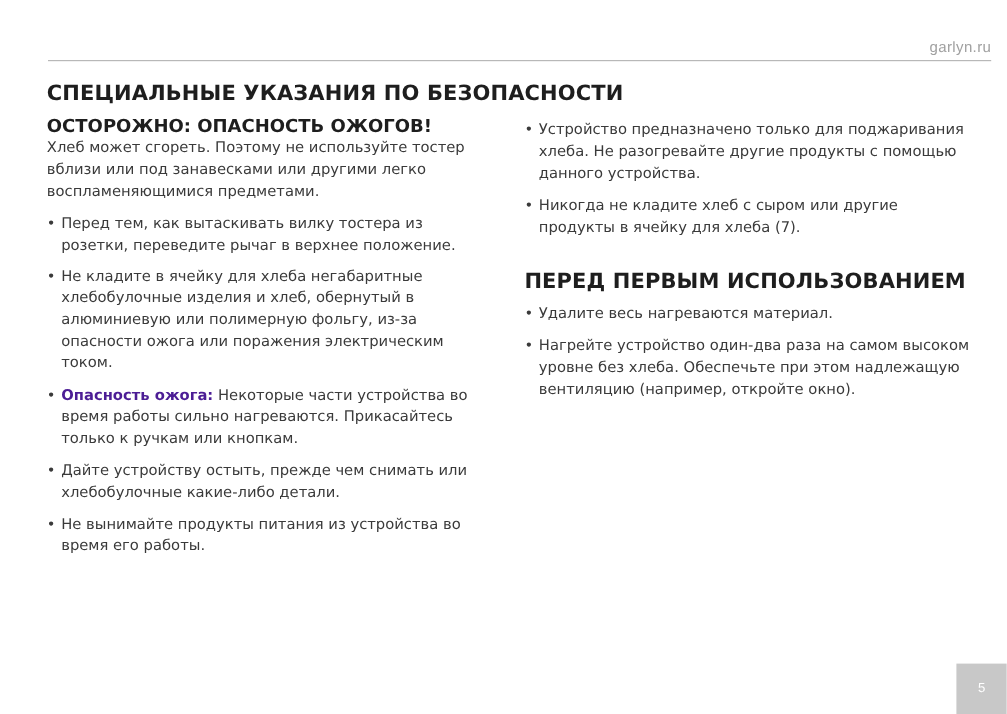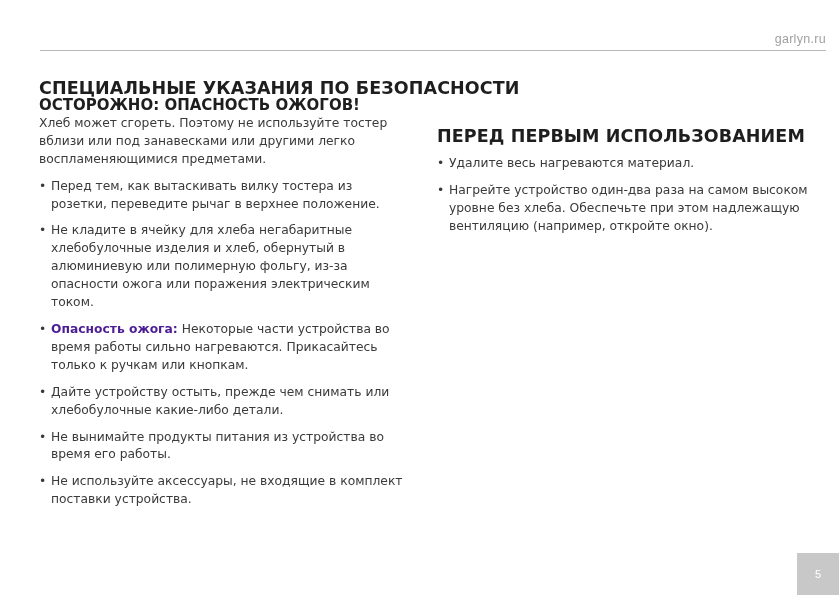--- a/index.html
+++ b/index.html
@@ -7,21 +7,21 @@
       width: 839px; height: 595px; background: #ffffff; position: relative; overflow: hidden;
       font-family: "DejaVu Sans", "Liberation Sans", sans-serif; color: #3a3a3a;
     }
     .site {
       position: absolute; right: 13px; top: 32px; font-size: 12.5px; color: #a0a0a0;
       font-family: "Liberation Sans", sans-serif; letter-spacing: 0.3px;
     }
     .rule { position: absolute; left: 40px; right: 13px; top: 50px; height: 1px; background: #b8b8b8; }
     .h1 {
       position: absolute; left: 39px; top: 68px; font-size: 17.5px; font-weight: bold; color: #1e1e1e;
-      letter-spacing: 0.1px; white-space: nowrap; margin-top: 10px;
+      letter-spacing: 0.1px; white-space: nowrap;
     }
     .col { position: absolute; font-size: 12.3px; line-height: 17.9px; color: #3a3a3a; }
     .col-left { left: 39px; top: 97px; width: 370px; }
     .col-right { left: 437px; top: 100px; width: 375px; }
     .warn-title { font-weight: bold; color: #1e1e1e; font-size: 15px; }
     .para { margin: 0 0 9px 0; }
     ul { list-style: none; margin: 0; padding: 0; }
     li { position: relative; padding-left: 12px; margin-bottom: 9px; }
     li::before { content: "•"; position: absolute; left: 0; top: 0; color: #3a3a3a; }
     b { color: #4c1d95; }
@@ -45,25 +45,28 @@
 
 <div class="col col-left">
   <div class="warn-title">ОСТОРОЖНО: ОПАСНОСТЬ ОЖОГОВ!</div>
   <p class="para">Хлеб может сгореть. Поэтому не используйте тостер вблизи или под занавесками или другими легко воспламеняющимися предметами.</p>
   <ul>
     <li><span>Перед тем, как вытаскивать вилку тостера из розетки, переведите рычаг в верхнее положение.</span></li>
     <li><span>Не кладите в ячейку для хлеба негабаритные хлебобулочные изделия и хлеб, обернутый в алюминиевую или полимерную фольгу, из-за опасности ожога или поражения электрическим током.</span></li>
     <li><b>Опасность ожога:</b><span> Некоторые части устройства во время работы сильно нагреваются. Прикасайтесь только к ручкам или кнопкам.</span></li>
     <li><span>Дайте устройству остыть, прежде чем снимать или хлебобулочные какие-либо детали.</span></li>
     <li><span>Не вынимайте продукты питания из устройства во время его работы.</span></li>
-    <li><span>Не используйте аксессуары, не входящие в комплект поставки устройства.</span></li>
   </ul>
 </div>
 
 <div class="col col-right">
+  <ul>
+    <li><span>Устройство предназначено только для поджаривания хлеба. Не разогревайте другие продукты с помощью данного устройства.</span></li>
+    <li><span>Никогда не кладите хлеб с сыром или другие продукты в ячейку для хлеба (7).</span></li>
+  </ul>
   <div class="h2">ПЕРЕД ПЕРВЫМ ИСПОЛЬЗОВАНИЕМ</div>
   <ul>
     <li><span>Удалите весь нагреваются материал.</span></li>
     <li><span>Нагрейте устройство один-два раза на самом высоком уровне без хлеба. Обеспечьте при этом надлежащую вентиляцию (например, откройте окно).</span></li>
   </ul>
 </div>
 
 <div class="pagebox">5</div>
 
 </body></html>

